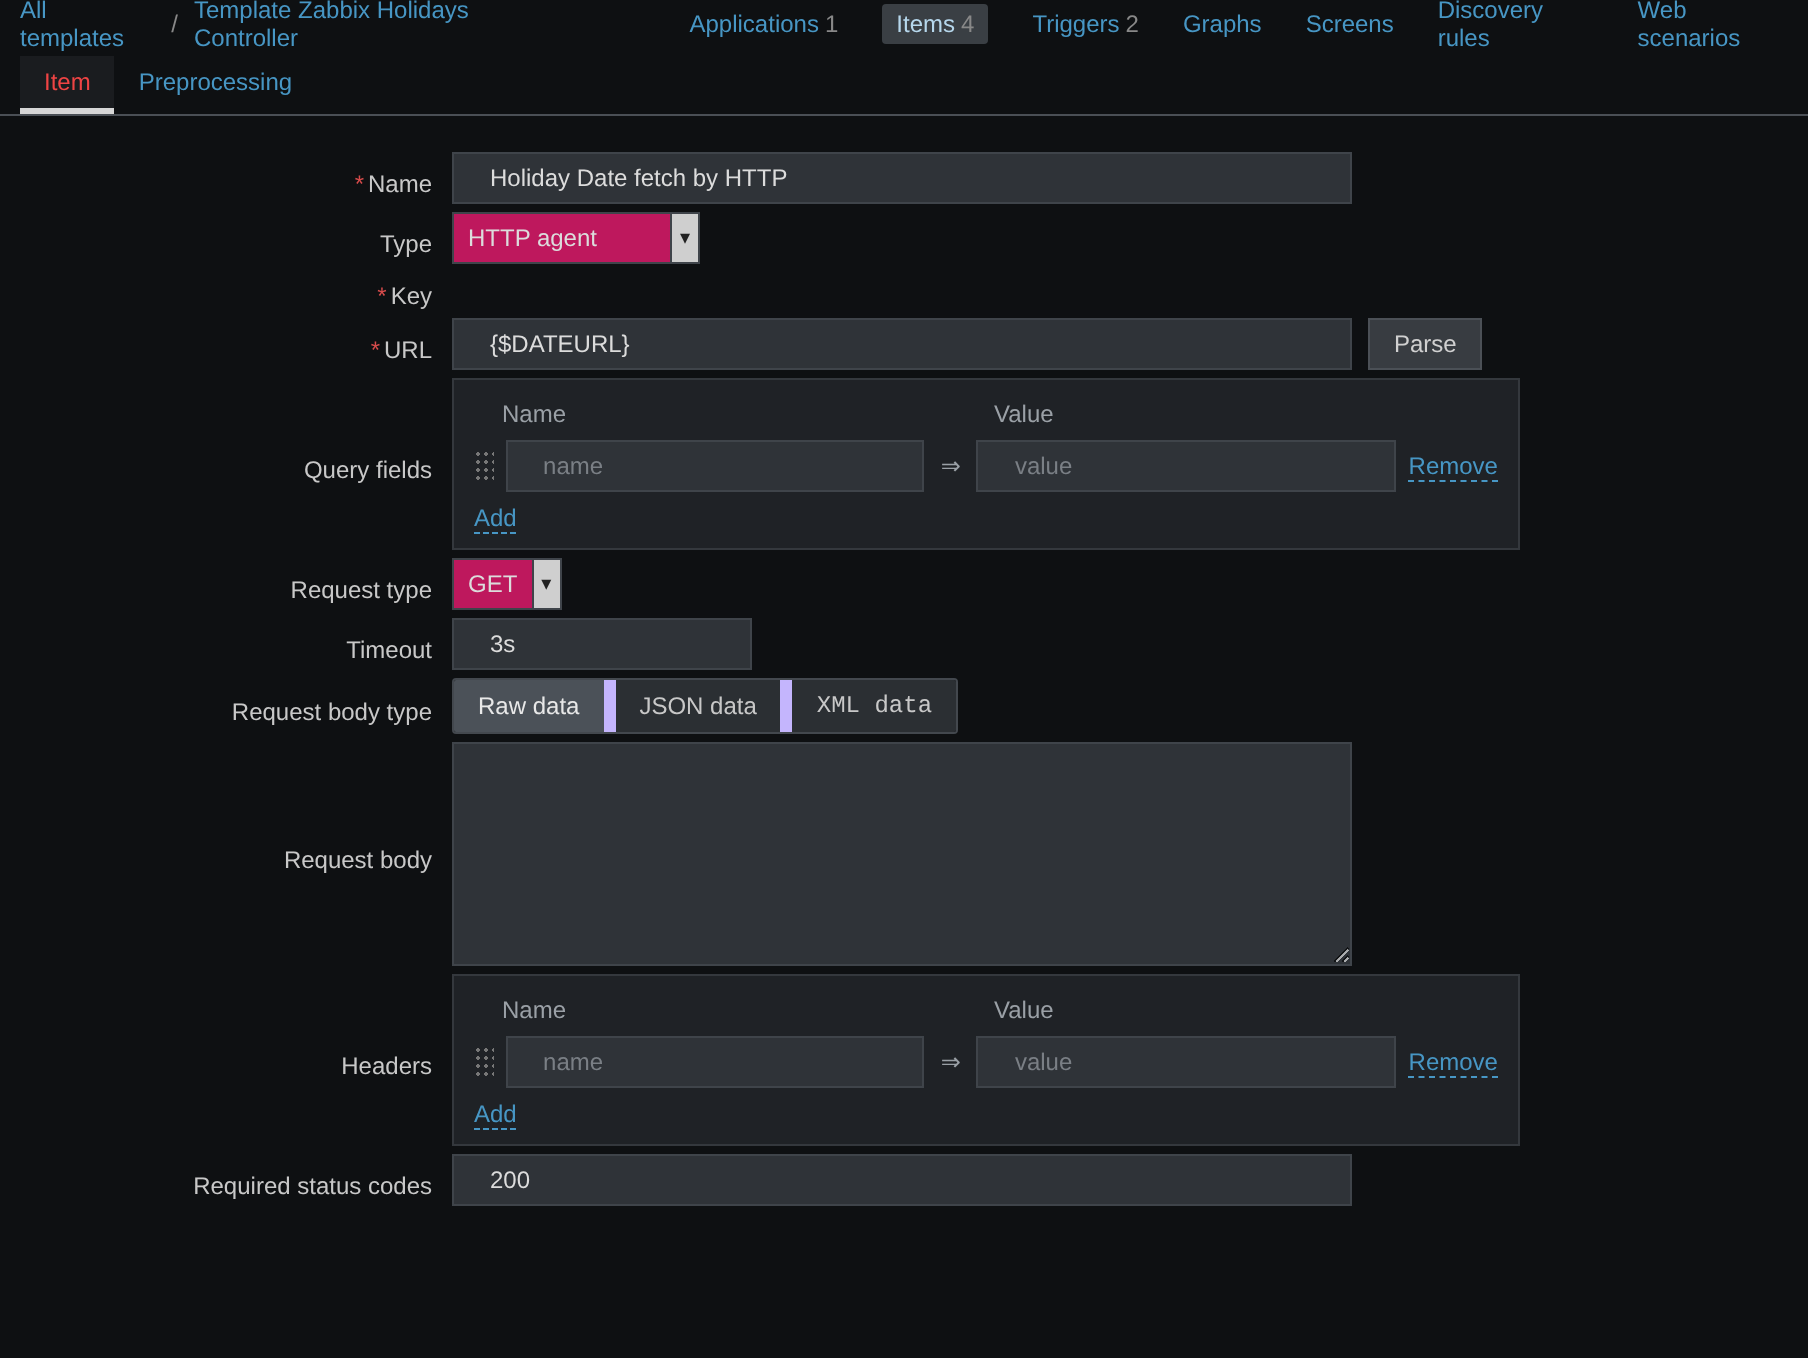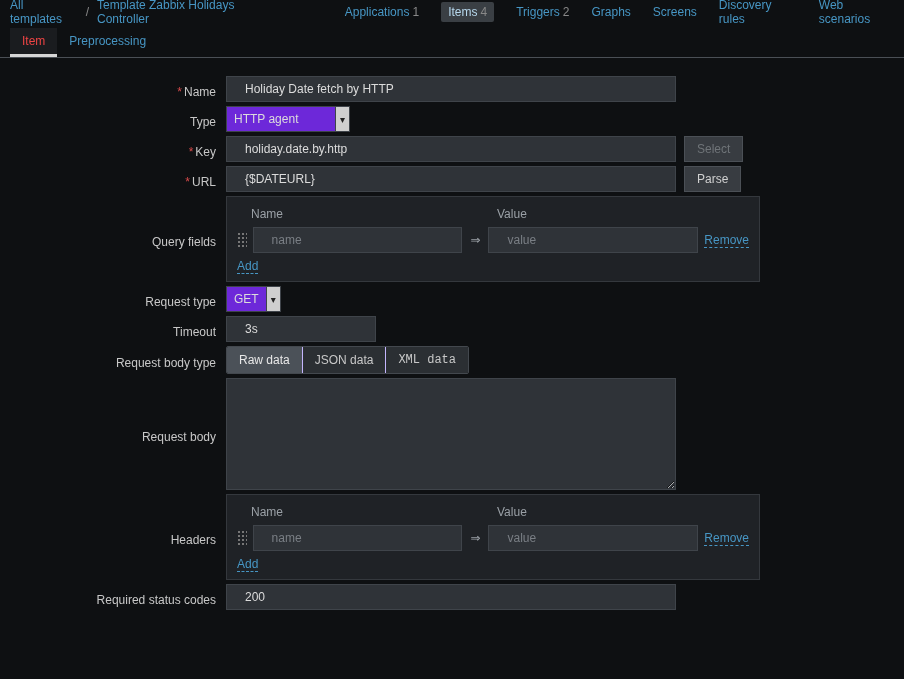--- a/index.html
+++ b/index.html
@@ -81,21 +81,21 @@
 .btn:disabled { color: #6f7478; cursor: default; }
 .select-wrap { position: relative; display: inline-flex; }
 .select-wrap .arrowbtn {
   background: #cfcfcf;
   width: 14px;
   display: flex; align-items: center; justify-content: center;
   border: 1px solid #3f444a; border-left: none;
   color: #222; font-size: 10px;
 }
 .select-input {
-  background: #6d28d9;
+  background: #be185d;
   border: 1px solid #3f444a;
   color: #dcdcdc;
   padding: 5px 7px;
   min-width: 110px;
 }
 .fieldbox {
   background: #1f2226;
   border: 1px solid #34383d;
   padding: 10px 10px 8px 10px;
   width: 534px;
@@ -110,21 +110,21 @@
   background-size: 4px 4px;
   cursor: move;
 }
 .arrow { color: #9aa0a6; font-size: 12px; padding: 0 2px;}
 .link-dashed { color: #4796c4; border-bottom: 1px dashed #4796c4; cursor: pointer; }
 .seggroup { display: inline-flex; border: 1px solid #43484e; border-radius: 2px; overflow: hidden;}
 .seg {
   background: #2b2f33;
   color: #c8c8c8;
   padding: 6px 12px;
-  border-right: 1px solid #c4b5fd;
+  border-right: 6px solid #c4b5fd;
   cursor: pointer;
 }
 .seg:last-child { border-right: none; font-family: Liberation Mono, monospace; }
 .seg.on { background: #4b5158; color: #e8e8e8; }
 textarea.body {
   width: 450px; height: 112px; resize: both;
 }
 </style>
 </head>
 <body>
@@ -165,24 +165,20 @@
     <div class="ctl">
       <div class="select-wrap">
         <div class="select-input">HTTP agent</div>
         <div class="arrowbtn">▾</div>
       </div>
     </div>
   </div>
 
   <div class="row">
     <div class="lbl"><span class="req">*</span><span>Key</span></div>
-    <div class="ctl">
-      <input type="text" class="w450" value="holiday.date.by.http" style="">
-      <button class="btn" disabled="">Select</button>
-    </div>
   </div>
 
   <div class="row">
     <div class="lbl"><span class="req">*</span><span>URL</span></div>
     <div class="ctl">
       <input type="text" class="w450" value="{$DATEURL}" style="">
       <button class="btn">Parse</button>
     </div>
   </div>
 

